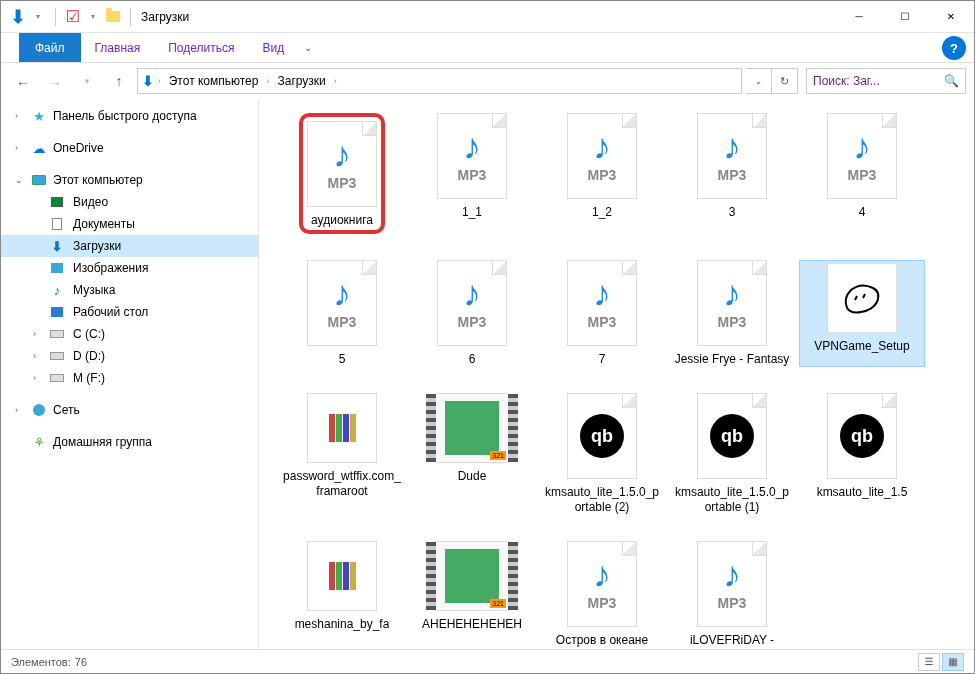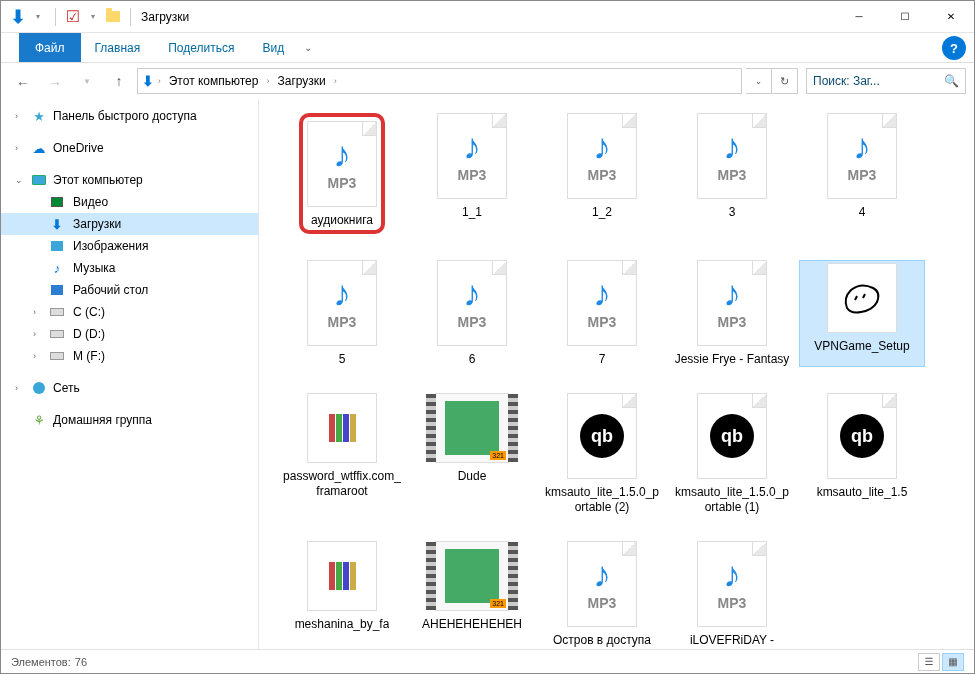--- a/index.html
+++ b/index.html
@@ -10,35 +10,35 @@
 .title-bar .qat { display: flex; align-items: center; gap: 2px; }
 .title-bar .qat-icon { width: 18px; height: 18px; display: flex; align-items: center; justify-content: center; }
 .title-bar .sep { width: 1px; height: 18px; background: #ccc; margin: 0 6px; }
 .title-bar .title-text { font-size: 12px; margin-left: 4px; color: #000; }
 .title-bar .win-controls { margin-left: auto; display: flex; }
 .title-bar .win-btn { width: 46px; height: 32px; display: flex; align-items: center; justify-content: center; font-size: 10px; }
 
 
 .ribbon { height: 30px; display: flex; align-items: stretch; background: #fff; border-bottom: 1px solid #e1e1e1; }
 .ribbon .file-tab { background: #1979ca; color: #fff; padding: 0 16px; display: flex; align-items: center; font-size: 12px; margin-left: 18px; }
-.ribbon .tab { padding: 0 14px; display: flex; align-items: center; font-size: 12px; color: #0369a1; }
+.ribbon .tab { padding: 0 14px; display: flex; align-items: center; font-size: 12px; color: #6d28d9; }
 .ribbon .help { margin-left: auto; width: 24px; height: 24px; margin-right: 8px; margin-top: 3px; border-radius: 50%; background: #0078d7; color: #fff; display: flex; align-items: center; justify-content: center; font-size: 13px; font-weight: bold; }
 .ribbon .expand { width: 20px; display:flex; align-items:center; justify-content:center; margin-right:6px; font-size:10px; color:#666;}
 
 
 .addr-row { height: 36px; display: flex; align-items: center; padding: 4px 8px; gap: 4px; }
 .nav-btn { width: 28px; height: 28px; display: flex; align-items: center; justify-content: center; color: #555; font-size: 14px; }
 .nav-btn.disabled { color: #bbb; }
 .addr-box { flex: 1; height: 26px; border: 1px solid #ccc; display: flex; align-items: center; padding: 0 4px; font-size: 12px; gap: 4px; }
 .addr-box .crumb { padding: 0 4px; }
 .addr-box .sep-ch { color: #888; font-size: 9px; }
 .addr-box .spacer { flex: 1; }
 .addr-actions { display: flex; align-items: center; }
 .addr-btn { width: 26px; height: 26px; border: 1px solid #ccc; border-left: none; display: flex; align-items: center; justify-content: center; font-size: 11px; color: #555; }
-.search-box { width: 160px; height: 26px; border: 1px solid #ccc; margin-left: 4px; display: flex; align-items: center; padding: 0 6px; font-size: 12px; color: #0c4a6e; }
+.search-box { width: 160px; height: 26px; border: 1px solid #ccc; margin-left: 4px; display: flex; align-items: center; padding: 0 6px; font-size: 12px; color: #701a75; }
 .search-box .sicon { margin-left: auto; }
 
 
 .main { display: flex; position: absolute; top: 98px; bottom: 24px; left: 0; right: 0; }
 
 
 .nav-tree { width: 258px; border-right: 1px solid #e5e5e5; padding: 6px 0; font-size: 12px; color: #000; overflow: hidden; }
 .tree-item { height: 22px; display: flex; align-items: center; padding-left: 30px; gap: 6px; position: relative; }
 .tree-item.lvl1 { padding-left: 48px; gap: 8px; }
 .tree-item.active { background: #cce8ff; }
@@ -168,20 +168,26 @@
           <span class="i-pc"></span>
         </span>
         <span>Этот компьютер</span>
       </div>
     <div class="tree-item lvl1">
         <span class="ticon">
           <span class="i-video"></span>
         </span>
         <span>Видео</span>
       </div>
+    <div class="tree-item lvl1">
+        <span class="ticon">
+          <span class="i-doc"></span>
+        </span>
+        <span>Документы</span>
+      </div>
     <div class="tree-item lvl1 active">
         <span class="ticon i-arrow-down" style="font-size:13px;">⬇</span>
         <span>Загрузки</span>
       </div>
     <div class="tree-item lvl1">
         <span class="ticon">
           <span class="i-img"></span>
         </span>
         <span>Изображения</span>
       </div>
@@ -371,21 +377,21 @@
             <div style="position:absolute;bottom:2px;right:2px;background:#f90;font-size:7px;padding:1px 2px;color:#000;">321</div>
           </div>
           <div class="fname">AHEHEHEHEHEH</div>
         </div>
         <div class="file-item">
           <div class="thumb">
             <div class="fold"></div>
             <div class="note">♪</div>
             <div class="ext">MP3</div>
           </div>
-          <div class="fname">Остров в доступа</div>
+          <div class="fname">Остров в океане</div>
         </div>
         <div class="file-item">
           <div class="thumb">
             <div class="fold"></div>
             <div class="note">♪</div>
             <div class="ext">MP3</div>
           </div>
           <div class="fname">iLOVEFRiDAY -</div>
         </div>
       </div>

